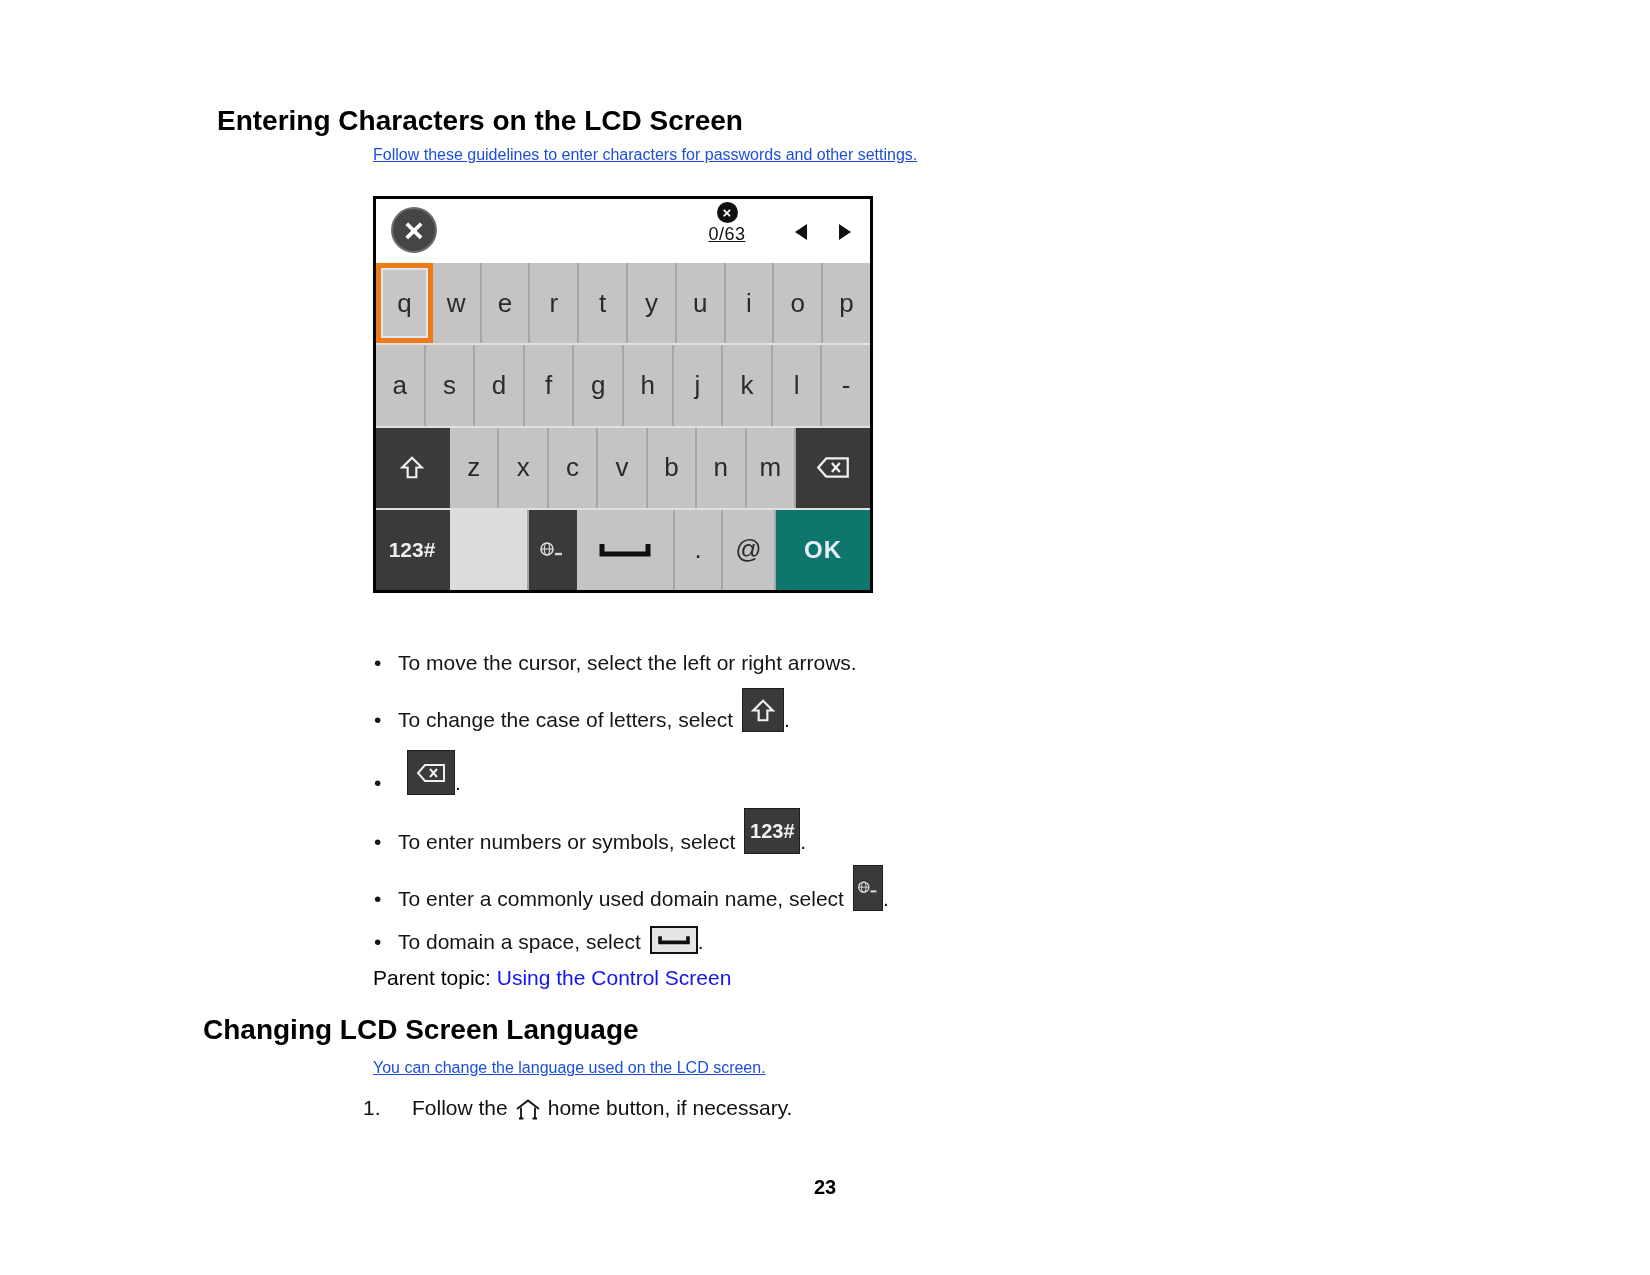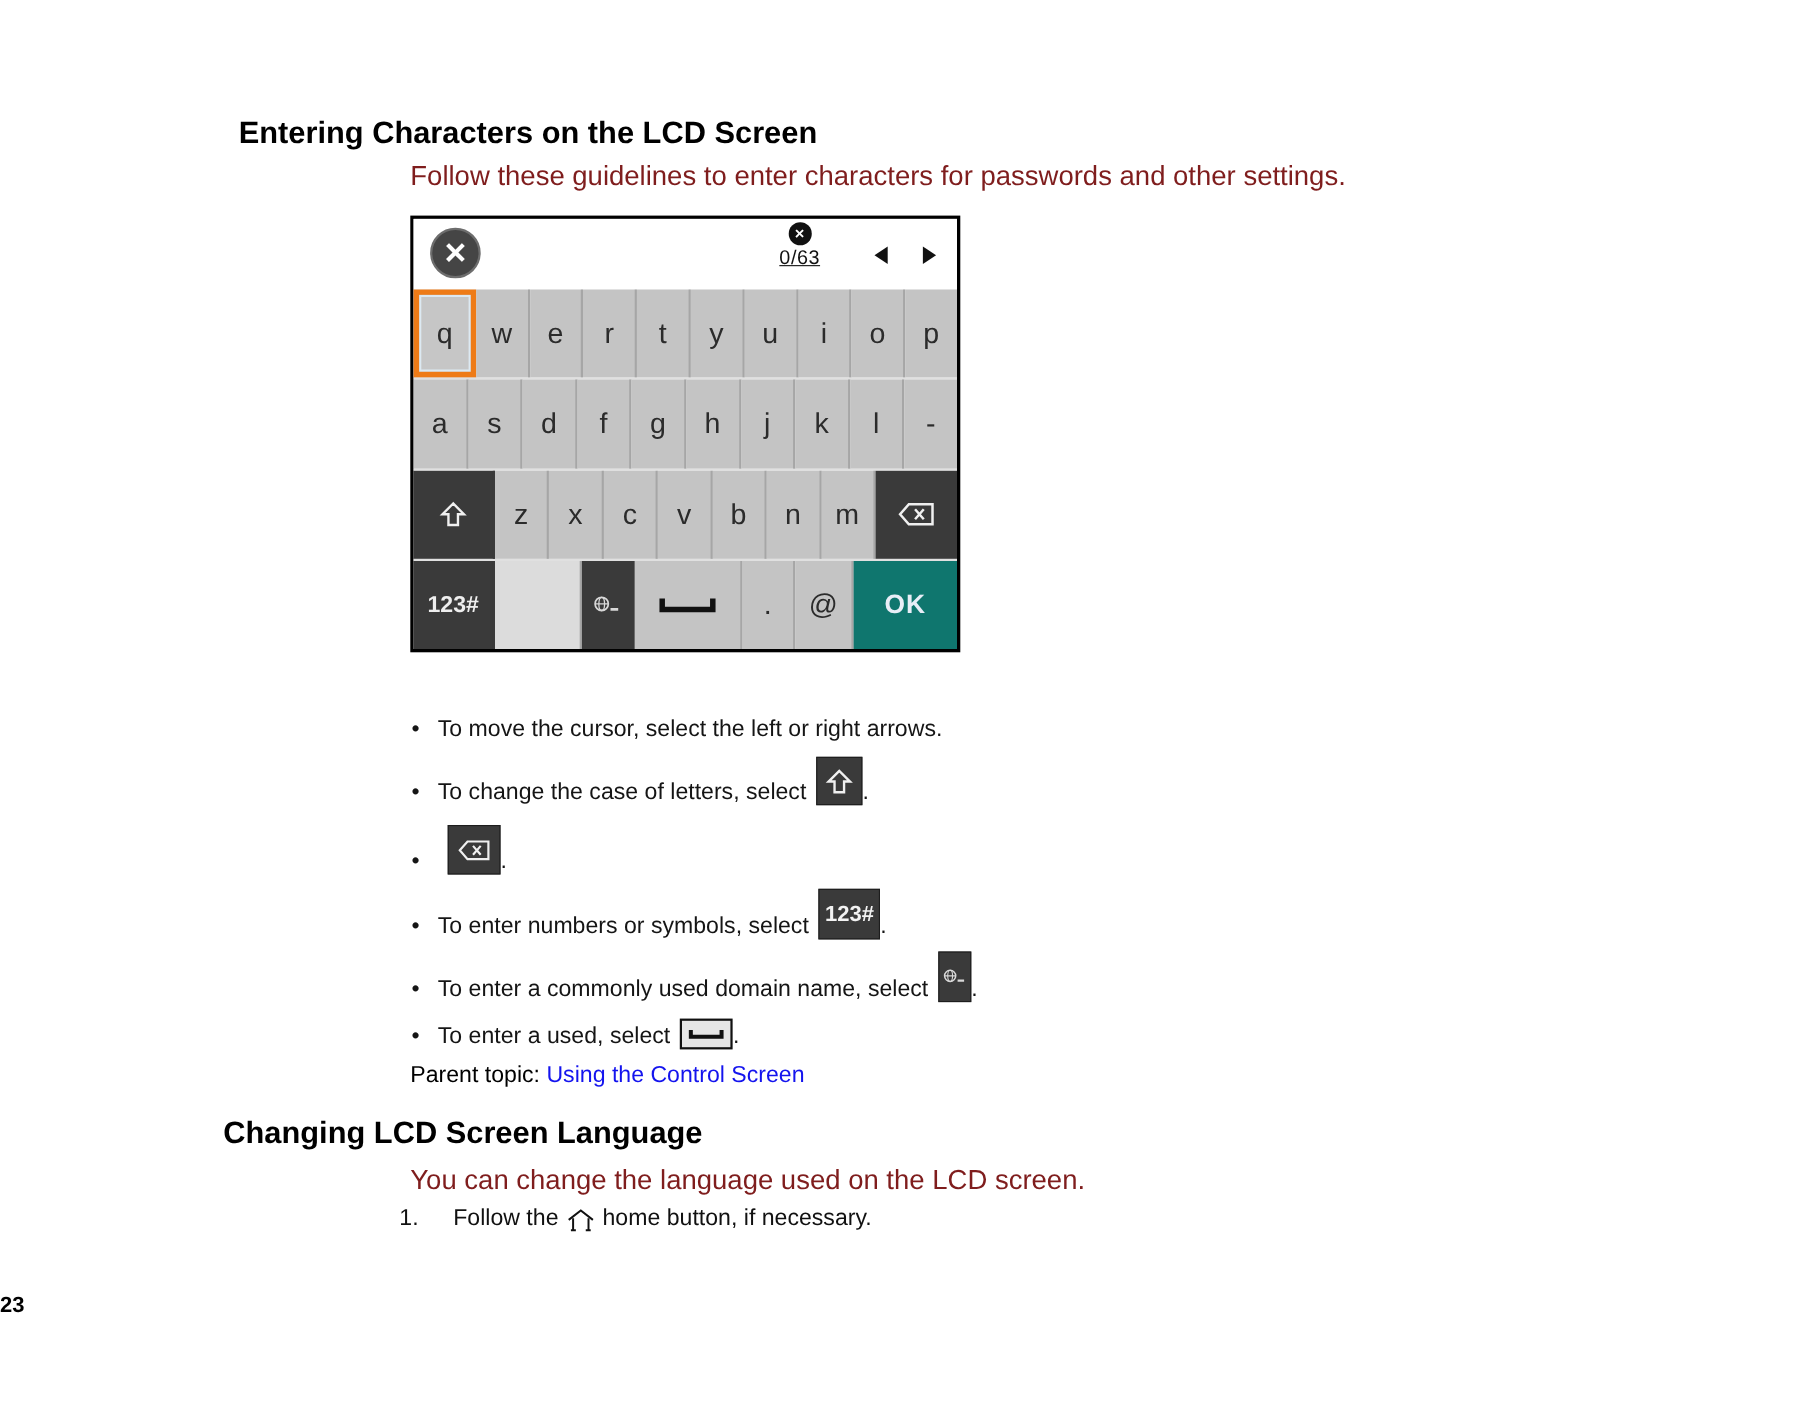--- a/index.html
+++ b/index.html
@@ -1,20 +1,20 @@
 <!DOCTYPE html>
 <html><head>
 <meta charset="utf-8">
 <style>
   html,body{margin:0;padding:0;background:#fff;}
   .page{position:relative;width:1650px;height:1275px;background:#ffffff;overflow:hidden;
         font-family:"Liberation Sans","DejaVu Sans",sans-serif;color:#111;}
   .abs{position:absolute;}
   .h1{font-size:28px;font-weight:bold;color:#000;white-space:nowrap;}
-  .body-text{font-size:25px;color:#7f1d1d;white-space:nowrap;}
+  .body-text{font-size:16px;color:#1d4ed8;white-space:nowrap;text-decoration:underline;}
 
   
   .kb{left:373px;top:196px;width:500px;height:397px;border:3px solid #000;background:#fff;
       box-sizing:border-box;display:flex;flex-direction:column;}
   .kb-top{height:64px;position:relative;background:#fff;flex:none;}
   .kb-close{position:absolute;left:15px;top:8px;width:46px;height:46px;border-radius:50%;
             background:#454545;border:2px solid #6d6d6d;box-sizing:border-box;color:#fff;
             display:flex;align-items:center;justify-content:center;font-size:34px;font-weight:bold;line-height:1;}
   .kb-counter{position:absolute;left:317px;top:3px;width:68px;text-align:center;}
   .kb-counter-x{width:21px;height:21px;border-radius:50%;background:#111;color:#fff;margin:0 auto;
@@ -51,21 +51,21 @@
   .ic-num{width:56px;height:46px;color:#f2f2f2;font-size:20px;font-weight:bold;}
   .ic-domain{width:30px;height:46px;}
   .ic-space{width:48px;height:28px;background:#e6e6e6;border:2px solid #111;}
 
   .parent-row{left:373px;top:966px;font-size:21px;white-space:nowrap;}
   .parent-label{font-weight:normal;color:#000;}
   .link{color:#1414ee;cursor:pointer;}
   .step-row{left:363px;top:1096px;font-size:21px;white-space:nowrap;display:flex;align-items:center;}
   .step-num{display:inline-block;width:49px;flex:none;}
   .home-glyph{margin:0 7px;position:relative;top:2px;}
-  .page-num{left:0;top:1176px;width:1650px;font-size:20px;font-weight:bold;color:#000;}
+  .page-num{left:0;top:1176px;width:1650px;text-align:center;font-size:20px;font-weight:bold;color:#000;}
 </style>
 </head>
 <body>
 
 <div class="page">
 
   <div class="abs h1" style="left:217px;top:105px;">Entering Characters on the LCD Screen</div>
 
   <div class="abs body-text" style="left:373px;top:146px;">Follow these guidelines to enter characters for passwords and other settings.</div>
 
@@ -199,21 +199,21 @@
         <ellipse cx="8" cy="8" rx="2.6" ry="6" fill="none" stroke="#d8d8d8" stroke-width="1.2"></ellipse>
         <path d="M2 8 H14" stroke="#d8d8d8" stroke-width="1.2"></path>
         <path d="M16 13 H23" stroke="#d8d8d8" stroke-width="2.4"></path>
       </svg>
     </span>
     <span>.</span>
   </div>
 
   <div class="bullet" style="top:924px;height:30px;">
     <span class="marker">•</span>
-    <span>To enter a used, select</span>
+    <span>To domain a space, select</span>
     <span class="inline-icon ic-space">
       <svg width="34" height="14" viewBox="0 0 56 18">
         <path d="M5 3 V13 H51 V3" fill="none" stroke="#111" stroke-width="6"></path>
       </svg>
     </span>
     <span>.</span>
   </div>
 
   <div class="abs parent-row">
     <span class="parent-label">Parent topic:</span>

